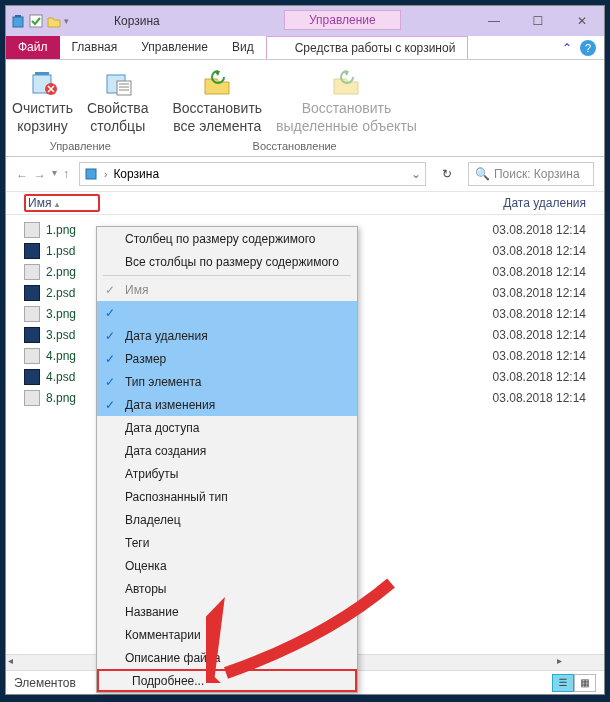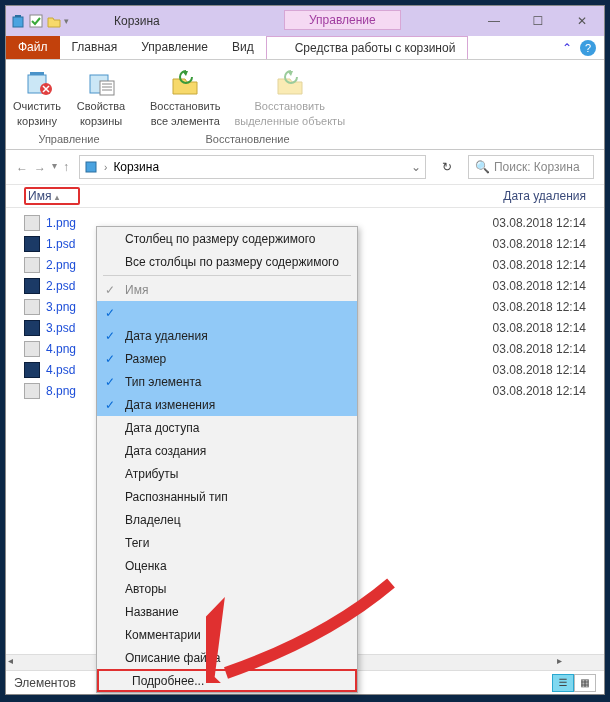--- a/index.html
+++ b/index.html
@@ -10,51 +10,51 @@
 .titlebar { height: 30px; background: #d6c9ef; display: flex; align-items: center; position: relative; }
 .qat { display: flex; align-items: center; gap: 2px; padding: 0 4px; }
 .qat .ico { width: 16px; height: 16px; display: inline-flex; align-items: center; justify-content: center; }
 .title-txt { position: absolute; left: 108px; color: #333; }
 .ctx-tab { position: absolute; left: 278px; top: 4px; background: #f5d9f3; border: 1px solid #d7a6d5; padding: 2px 24px; color: #a03da0; }
 .winbtns { position: absolute; right: 0; top: 0; display: flex; height: 30px; }
 .winbtn { width: 44px; display: flex; align-items: center; justify-content: center; color: #555; }
 
 .tabrow { height: 24px; display: flex; align-items: stretch; border-bottom: 1px solid #ccc; }
 .tab { padding: 4px 12px; color: #333; }
-.tab.file { background: #c2410c; color: #fff; }
+.tab.file { background: #be185d; color: #fff; }
 .tab.ctx { border: 1px solid #d7a6d5; border-bottom: none; padding-left: 28px; }
 .help { margin-left: auto; display: flex; align-items: center; gap: 8px; padding-right: 8px; color: #3b30e0; font-size: 14px; }
 
 .ribbon { background: #fff; border-bottom: 1px solid #c8c8c8; padding: 6px 6px 0; display: flex; gap: 24px; }
 .rgrp { display: flex; flex-direction: column; align-items: center; }
 .rbtns { display: flex; gap: 14px; align-items: flex-start; }
 .rbtn { display: flex; flex-direction: column; align-items: center; gap: 2px; min-width: 50px; }
 .rbtn .ico-lg { width: 32px; height: 32px; display: flex; align-items: center; justify-content: center; }
-.rbtn span { font-size: 11px; color: #444; text-align: left; line-height: 1.15; }
+.rbtn span { font-size: 14px; color: #444; text-align: left; line-height: 1.15; }
 .rgrp-lbl { font-size: 11px; color: #666; margin: 6px 0 4px; text-align: center; }
 
 .navbar { height: 34px; display: flex; align-items: center; gap: 10px; padding: 0 10px; background: #fff; }
 .navarrows { display: flex; gap: 6px; color: #888; font-size: 16px; }
 .addr { flex: 1; border: 1px solid #ccc; height: 24px; display: flex; align-items: center; padding: 0 4px; gap: 6px; }
 .addr .chev { color: #777; font-size: 10px; }
 .addr-tail { margin-left: auto; display: flex; align-items: center; gap: 6px; color: #777; }
 .refresh { width: 22px; text-align: center; color: #444; }
 .search { width: 126px; border: 1px solid #ccc; height: 24px; display: flex; align-items: center; padding: 0 6px; color: #888; }
 .search .mg { margin-right: 4px; }
 
 .hdr { display: flex; height: 24px; align-items: center; border-top: 1px solid #e5e5e5; border-bottom: 1px solid #e5e5e5; padding: 0 18px; color: #3a4a7a; }
-.hdr .name-col { width: 56px; border: 2px solid #e03030; padding: 0 2px; border-radius: 2px; }
+.hdr .name-col { width: 76px; border: 2px solid #e03030; padding: 0 2px; border-radius: 2px; }
 .hdr .date-col { margin-left: auto; }
 
 .filepane { position: relative; flex: 1; overflow: hidden; }
 .rows { padding-top: 4px; }
 .frow { display: flex; align-items: center; height: 21px; padding: 0 18px; }
 .frow .fico { width: 16px; height: 16px; margin-right: 6px; background: #e5e5e5; border: 1px solid #aaa; display: inline-block; }
 .frow .fico.psd { background: #1b3a66; border-color: #0b1e3c; }
-.frow .fname { width: 60px; color: #1d4ed8; }
+.frow .fname { width: 60px; color: #14532d; }
 .frow .fdate { margin-left: auto; color: #444; }
 
 .scroll-h { height: 16px; border-top: 1px solid #ddd; background: #f0f0f0; position: relative; }
 .scroll-h::before { content: "◂"; position: absolute; left: 2px; top: 0; font-size: 10px; color: #666; }
 .scroll-h::after { content: "▸"; position: absolute; right: 42px; top: 0; font-size: 10px; color: #666; }
 
 .status { height: 24px; border-top: 1px solid #ddd; display: flex; align-items: center; padding: 0 8px; color: #444; }
 .viewbtns { margin-left: auto; display: flex; }
 .viewbtn { width: 22px; height: 18px; border: 1px solid #bbb; display: flex; align-items: center; justify-content: center; font-size: 10px; }
 .viewbtn.sel { background: #7fd8f0; border-color: #2aa8d0; }
@@ -133,21 +133,21 @@
         </div>
         <div class="rbtn">
           <div class="ico-lg">
             <svg width="30" height="30">
                 <rect x="4" y="8" width="18" height="18" fill="#cbe7f6" stroke="#4a93c9"></rect>
                 <rect x="14" y="14" width="14" height="14" fill="#fff" stroke="#888"></rect>
                 <path d="M16 17h10M16 20h10M16 23h10" stroke="#888"></path>
               </svg>
           </div>
           <span>Свойства</span>
-          <span>корзины</span>
+          <span>столбцы</span>
         </div>
       </div>
       <div class="rgrp-lbl">Управление</div>
     </div>
     <div class="rgrp">
       <div class="rbtns">
         <div class="rbtn">
           <div class="ico-lg">
             <svg width="30" height="30">
                 <path d="M3 12h12l2 3h10v12H3z" fill="#f7d96b" stroke="#c7a83b"></path>

